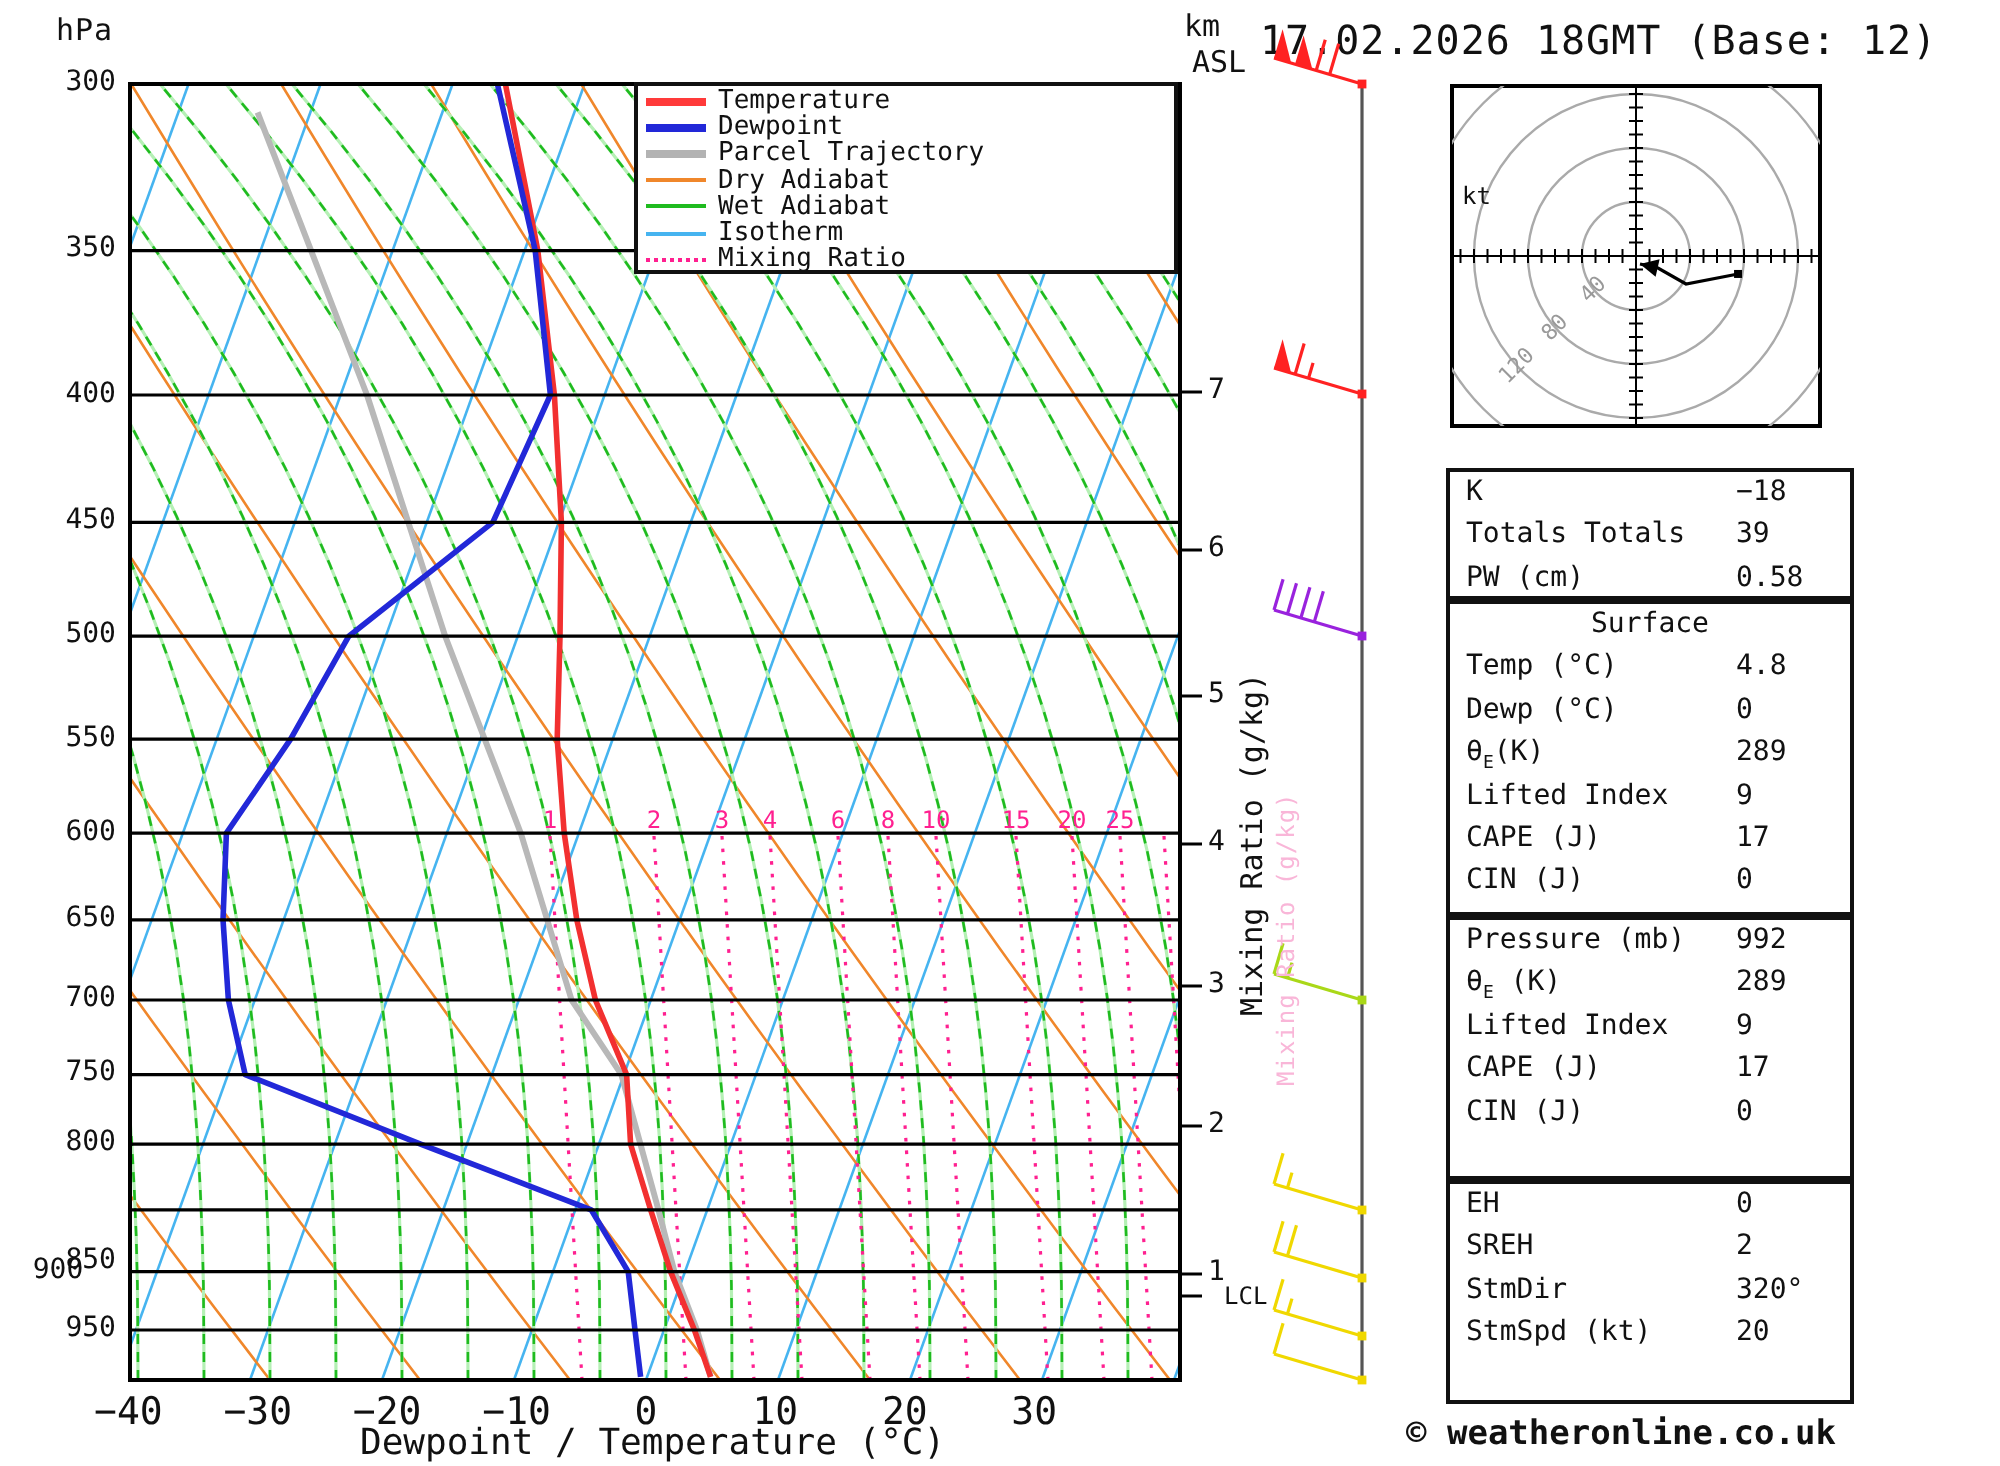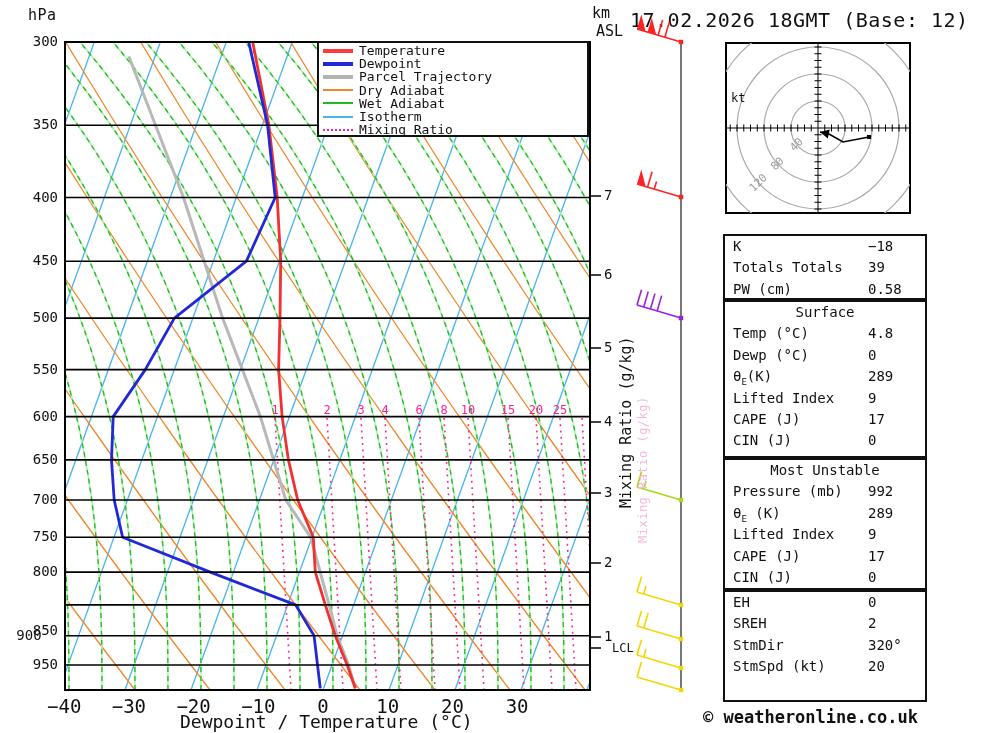--- a/index.html
+++ b/index.html
@@ -387,21 +387,20 @@
       <div class="tbox" style="top:300px;height:158px;">
         <div class="thead" style="">Surface</div>
         <div class="trow" style=""><div class="tlab" style="display:inline;">Temp (°C)</div><div class="tval" style="">4.8</div></div>
         <div class="trow" style=""><div class="tlab" style="display:inline;">Dewp (°C)</div><div class="tval" style="">0</div></div>
         <div class="trow" style=""><div class="tlab" style="display:inline;">θ<sub>E</sub>(K)</div><div class="tval" style="">289</div></div>
         <div class="trow" style=""><div class="tlab" style="display:inline;">Lifted Index</div><div class="tval" style="">9</div></div>
         <div class="trow" style=""><div class="tlab" style="display:inline;">CAPE (J)</div><div class="tval" style="">17</div></div>
         <div class="trow" style=""><div class="tlab" style="display:inline;">CIN (J)</div><div class="tval" style="">0</div></div>
       </div>
       <div class="tbox" style="top:458px;height:132px;">
-        <div class="thead" style="">Most Unstable</div>
         <div class="trow" style=""><div class="tlab" style="display:inline;">Pressure (mb)</div><div class="tval" style="">992</div></div>
         <div class="trow" style=""><div class="tlab" style="display:inline;">θ<sub>E</sub> (K)</div><div class="tval" style="">289</div></div>
         <div class="trow" style=""><div class="tlab" style="display:inline;">Lifted Index</div><div class="tval" style="">9</div></div>
         <div class="trow" style=""><div class="tlab" style="display:inline;">CAPE (J)</div><div class="tval" style="">17</div></div>
         <div class="trow" style=""><div class="tlab" style="display:inline;">CIN (J)</div><div class="tval" style="">0</div></div>
       </div>
       <div class="tbox" style="top:590px;height:112px;">
         <div class="trow" style=""><div class="tlab" style="display:inline;margin-top:43px;">EH</div><div class="tval" style="">0</div></div>
         <div class="trow" style=""><div class="tlab" style="display:inline;">SREH</div><div class="tval" style="">2</div></div>
         <div class="trow" style=""><div class="tlab" style="display:inline;">StmDir</div><div class="tval" style="">320°</div></div>

